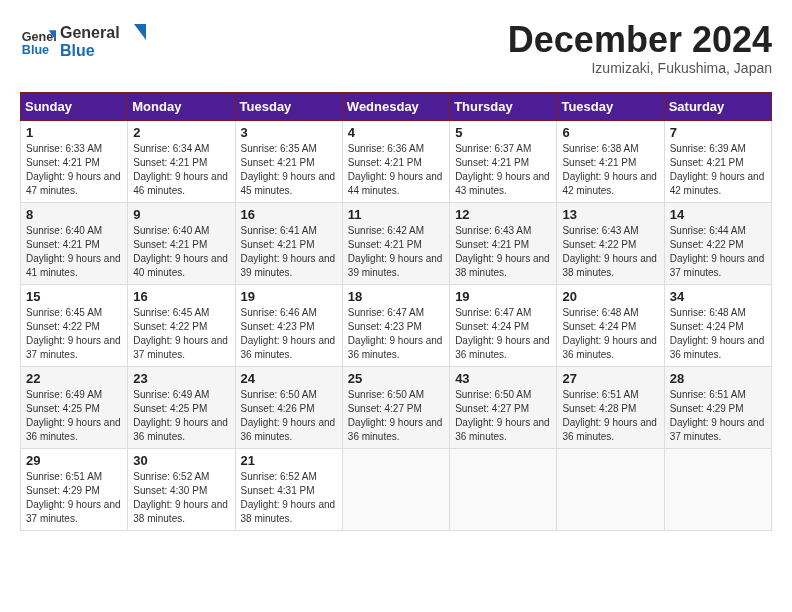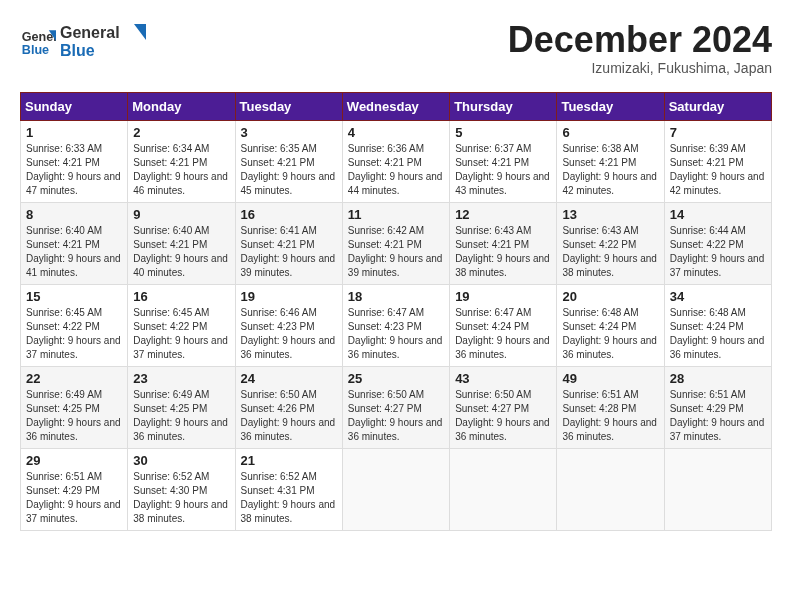--- a/index.html
+++ b/index.html
@@ -229,21 +229,21 @@
     </td>
         <td>
       <span class="day-num">25</span>
       <span class="day-info">Sunrise: 6:50 AM<br>Sunset: 4:27 PM<br>Daylight: 9 hours and 36 minutes.</span>
     </td>
         <td>
       <span class="day-num">43</span>
       <span class="day-info">Sunrise: 6:50 AM<br>Sunset: 4:27 PM<br>Daylight: 9 hours and 36 minutes.</span>
     </td>
         <td>
-      <span class="day-num">49</span>
+      <span class="day-num">27</span>
       <span class="day-info">Sunrise: 6:51 AM<br>Sunset: 4:28 PM<br>Daylight: 9 hours and 36 minutes.</span>
     </td>
         <td>
       <span class="day-num">28</span>
       <span class="day-info">Sunrise: 6:51 AM<br>Sunset: 4:29 PM<br>Daylight: 9 hours and 37 minutes.</span>
     </td>
       </tr>
       <tr>
         <td>
       <span class="day-num">29</span>

